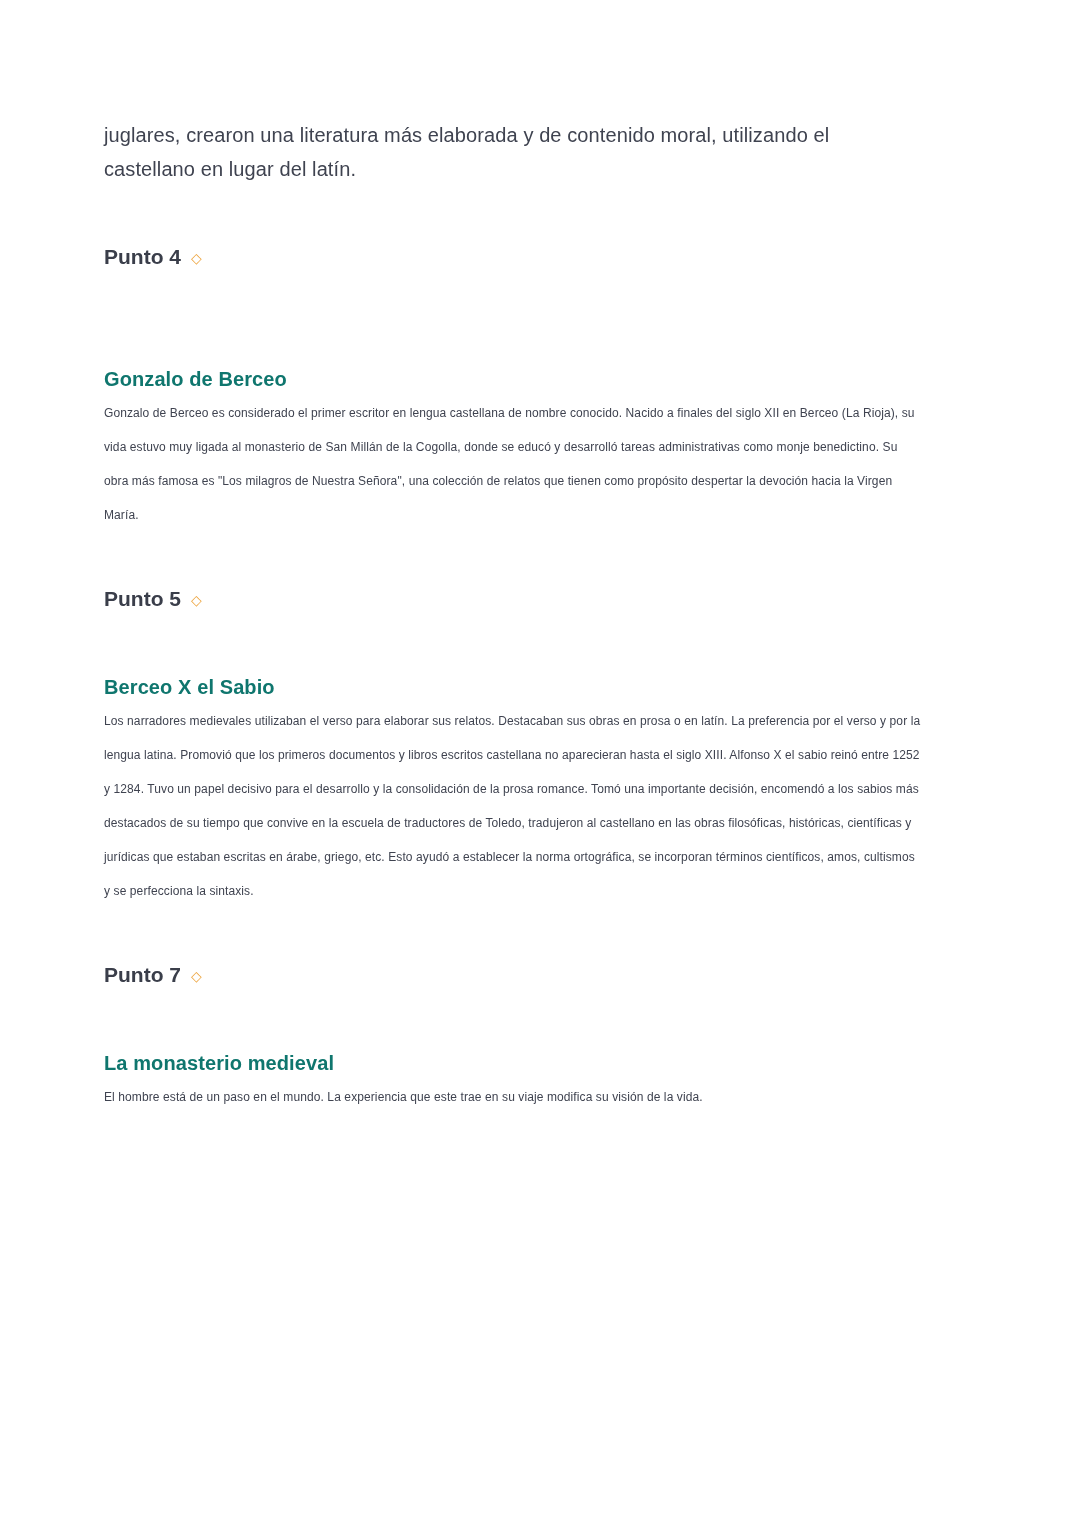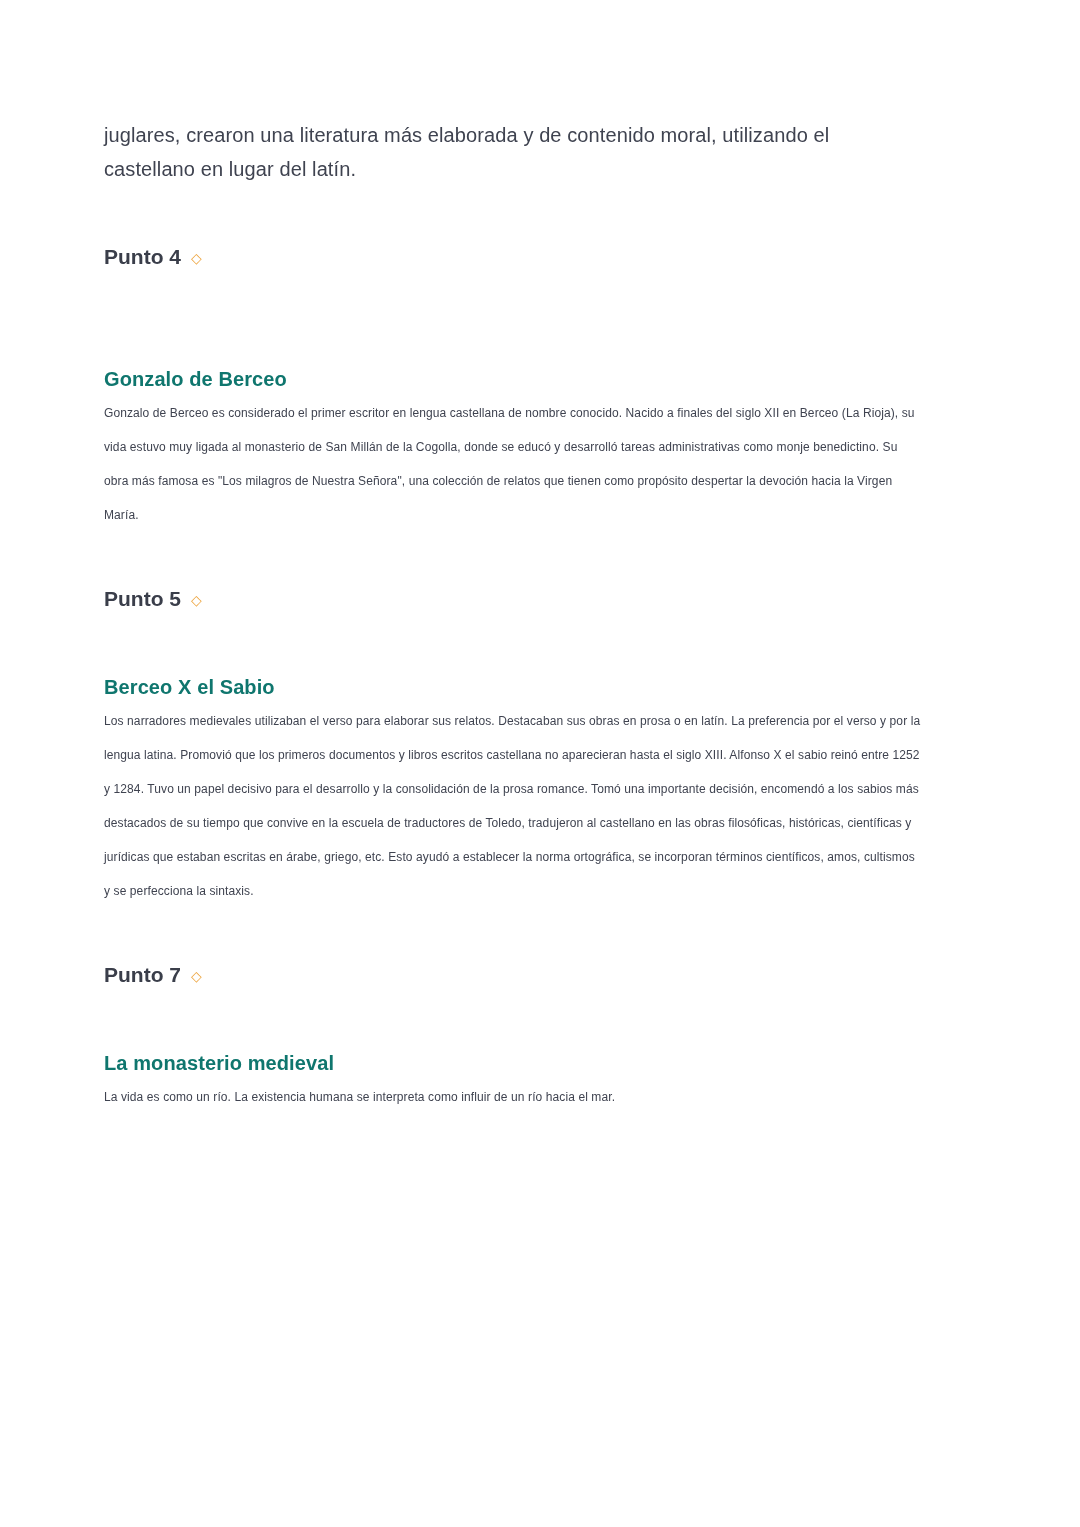--- a/index.html
+++ b/index.html
@@ -91,16 +91,16 @@
     <p class="section-paragraph">Los narradores medievales utilizaban el verso para elaborar sus relatos. Destacaban sus obras en prosa o en latín. La preferencia por el verso y por la lengua latina. Promovió que los primeros documentos y libros escritos castellana no aparecieran hasta el siglo XIII. Alfonso X el sabio reinó entre 1252 y 1284. Tuvo un papel decisivo para el desarrollo y la consolidación de la prosa romance. Tomó una importante decisión, encomendó a los sabios más destacados de su tiempo que convive en la escuela de traductores de Toledo, tradujeron al castellano en las obras filosóficas, históricas, científicas y jurídicas que estaban escritas en árabe, griego, etc. Esto ayudó a establecer la norma ortográfica, se incorporan términos científicos, amos, cultismos y se perfecciona la sintaxis.</p>
   </div>
 
   <h2 class="punto-heading">
     <span>Punto 7</span>
     <span class="diamond">◇</span>
   </h2>
 
   <div class="section-body">
     <p class="section-title">La monasterio medieval</p>
-    <p class="section-paragraph">La vida es como un río. La existencia humana se interpreta como influir de un río hacia el mar.</p>
+    <p class="section-paragraph">El hombre está de un paso en el mundo. La experiencia que este trae en su viaje modifica su visión de la vida.</p>
   </div>
 
 </div>
 
 </body></html>

